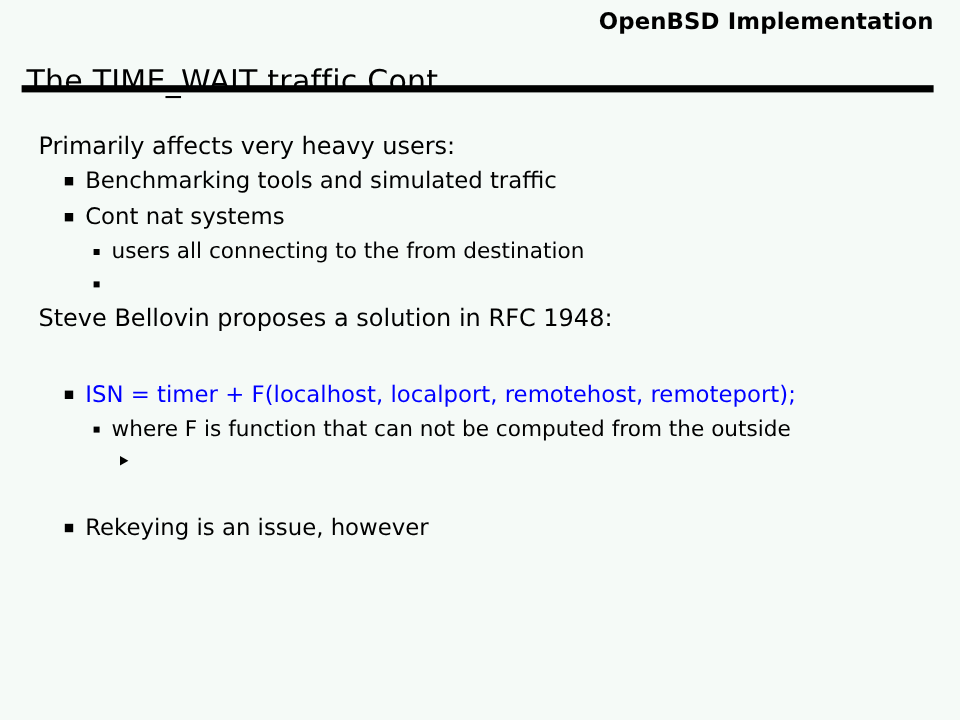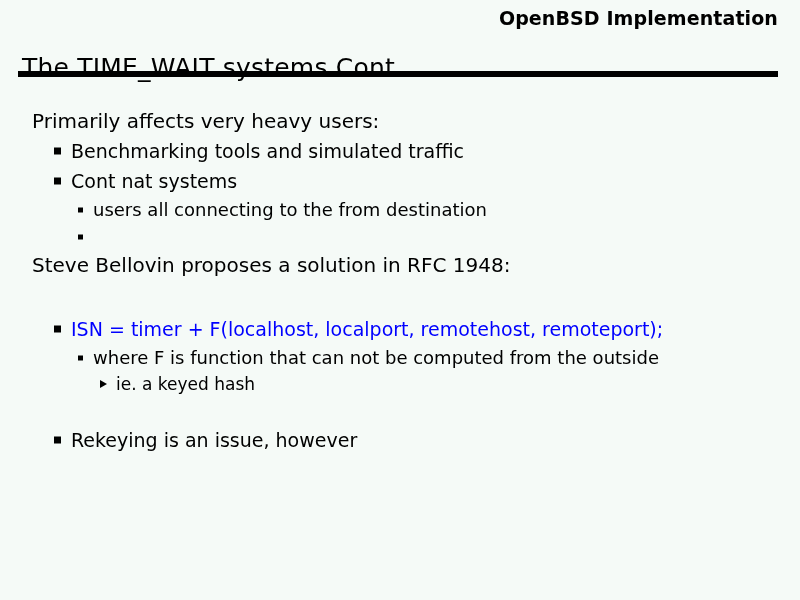--- a/index.html
+++ b/index.html
@@ -148,21 +148,21 @@
   
   .empty-bullet .txt { min-width: 1px; }
 </style>
 </head>
 <body>
 
 <div class="slide">
 
   <div class="slide-header">OpenBSD Implementation</div>
 
-  <h1 class="slide-title">The TIME_WAIT systems Cont.</h1>
+  <h1 class="slide-title">The TIME_WAIT traffic Cont.</h1>
 
   <div class="title-rule"></div>
 
   <div class="slide-body">
 
     <div class="line lvl0">
       <span class="txt">Primarily affects very heavy users:</span>
     </div>
 
     <div class="line lvl1">
@@ -197,21 +197,20 @@
       <span class="txt">ISN = timer + F(localhost, localport, remotehost, remoteport);</span>
     </div>
 
     <div class="line lvl2">
       <span class="bullet"></span>
       <span class="txt">where F is function that can not be computed from the outside</span>
     </div>
 
     <div class="line lvl3">
       <span class="bullet"></span>
-      <span class="txt">ie. a keyed hash</span>
     </div>
 
     <div class="spacer-md"></div>
 
     <div class="line lvl1">
       <span class="bullet"></span>
       <span class="txt">Rekeying is an issue, however</span>
     </div>
 
   </div>

